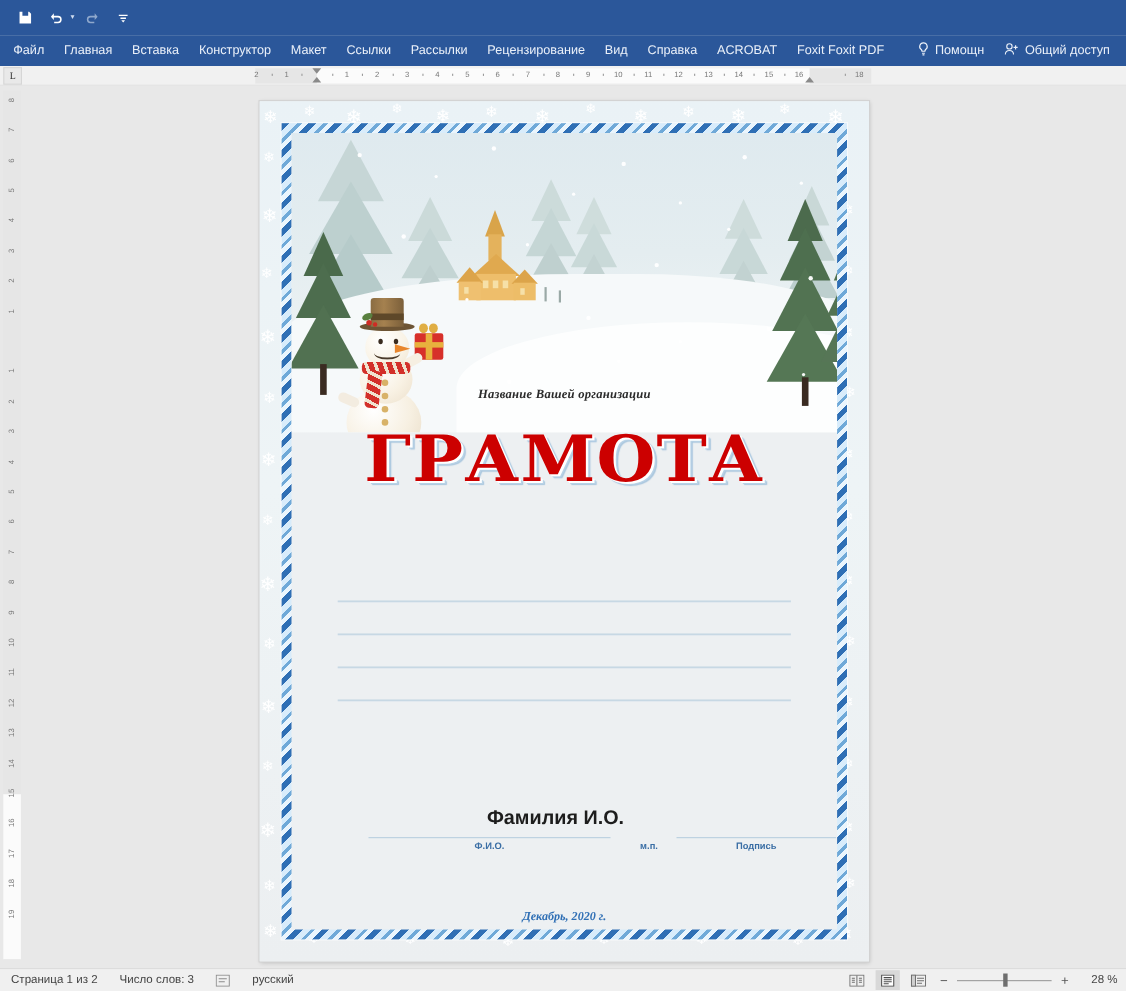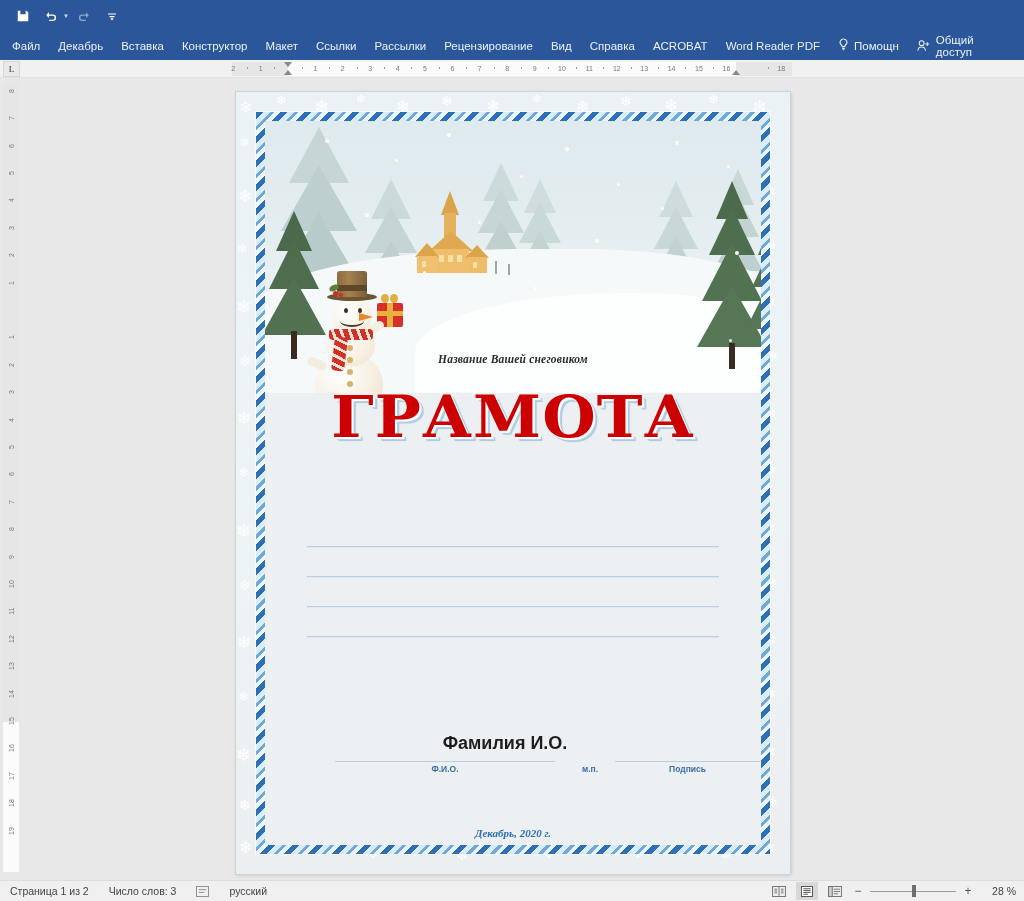--- a/index.html
+++ b/index.html
@@ -249,31 +249,31 @@
           <path fill="#fff" d="M4.3 8.3h3.4L6 10.4z"></path>
         </svg>
     </div>
   </div>
 
 
 </div>
 
 <div id="tabsbar">
   <div class="tab">Файл</div>
-  <div class="tab">Декабрь</div>
+  <div class="tab">Главная</div>
   <div class="tab">Вставка</div>
   <div class="tab">Конструктор</div>
   <div class="tab">Макет</div>
   <div class="tab">Ссылки</div>
   <div class="tab">Рассылки</div>
   <div class="tab">Рецензирование</div>
   <div class="tab">Вид</div>
   <div class="tab">Справка</div>
   <div class="tab">ACROBAT</div>
-  <div class="tab">Word Reader PDF</div>
+  <div class="tab">Foxit Foxit PDF</div>
   <div class="tabs-right">
     <div class="tellme">
       <span class="bulb">
         <svg width="11" height="13" viewBox="0 0 11 13">
             <path fill="none" stroke="#eaf0f9" stroke-width="1.1" d="M5.5 1a3.3 3.3 0 0 1 2 6c-.5.5-.7 1-.7 1.6H4.2c0-.6-.2-1.1-.7-1.6a3.3 3.3 0 0 1 2-6z"></path>
             <path stroke="#eaf0f9" stroke-width="1.1" d="M4.2 10.4h2.6M4.6 11.8h1.8"></path>
           </svg>
       </span>
       <span>Помощн</span>
     </div>
@@ -582,21 +582,21 @@
 
             <div style="position:absolute;left:22px;top:4px;width:10px;height:6px;border-radius:50%;background:#59803f;transform:rotate(-25deg);"></div>
             <div style="position:absolute;left:26px;top:10px;width:5px;height:5px;border-radius:50%;background:#cf2b24;"></div>
             <div style="position:absolute;left:32px;top:12px;width:4px;height:4px;border-radius:50%;background:#cf2b24;"></div>
 
             <div style="position:absolute;left:22px;top:48px;width:44px;height:11px;border-radius:4px;background:repeating-linear-gradient(70deg,#d3302a 0 5px,#f0e3cf 5px 8px);"></div>
             <div style="position:absolute;left:26px;top:56px;width:13px;height:34px;border-radius:4px;background:repeating-linear-gradient(20deg,#d3302a 0 5px,#f0e3cf 5px 8px);transform:rotate(7deg);"></div>
           </div>
         </div>
 
-        <div id="org-name">Название Вашей снеговиком</div>
+        <div id="org-name">Название Вашей организации</div>
         <div id="title-gramota">ГРАМОТА</div>
 
         <div id="lines">
           <div class="wline"></div>
           <div class="wline"></div>
           <div class="wline"></div>
           <div class="wline"></div>
         </div>
 
         <div id="sig-block">

